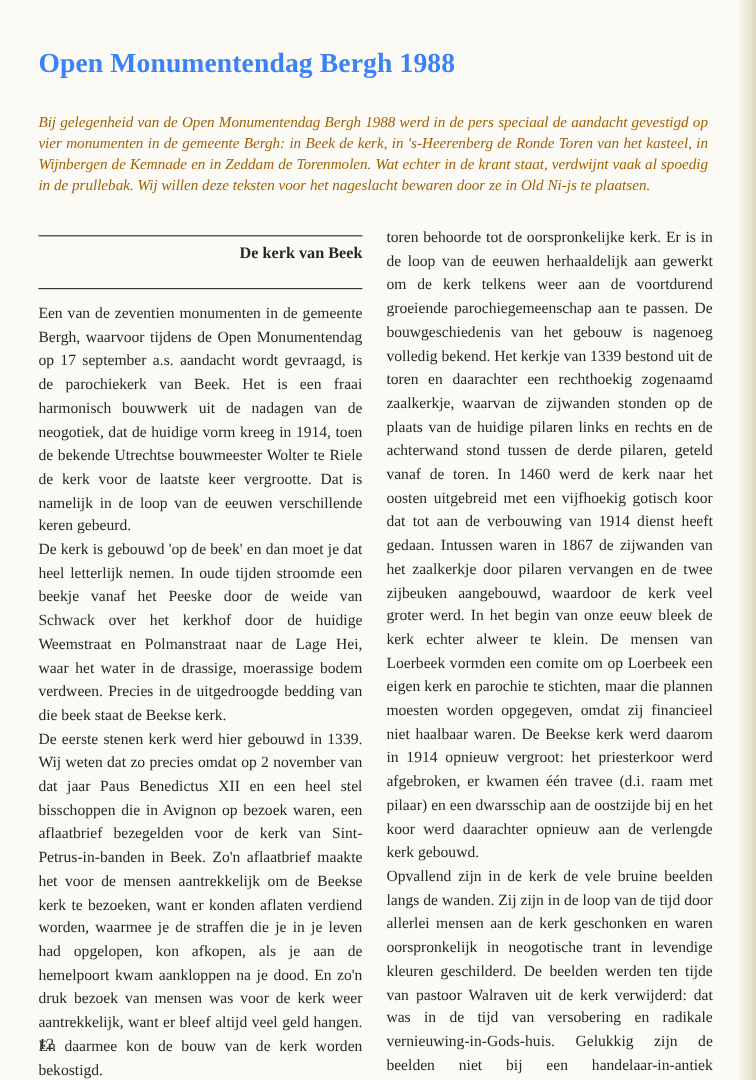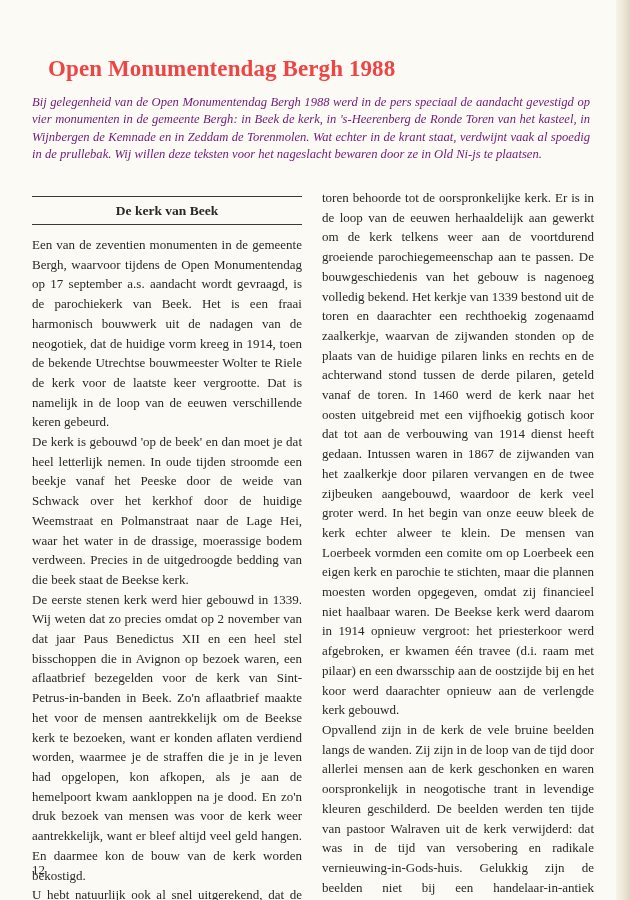--- a/index.html
+++ b/index.html
@@ -20,37 +20,37 @@
       right: 0;
       top: 0;
       width: 14px;
       height: 900px;
       background: linear-gradient(to right, #f6f3ea 0%, #ebe5d5 60%, #ddd5c2 100%);
     }
     .page-title {
       position: absolute;
       left: 32px;
       top: 40px;
-      margin: 16px;
+      margin: 0;
       font-size: 23px;
       font-weight: bold;
       letter-spacing: 0.1px;
-      color: #ef4444;
+      color: #3b82f6;
     }
     .intro {
       position: absolute;
       left: 32px;
       top: 94px;
       width: 558px;
       margin: 0;
       font-style: italic;
       font-size: 12.6px;
       line-height: 17.4px;
       text-align: justify;
-      color: #701a75;
+      color: #a16207;
     }
     .column {
       position: absolute;
       top: 196px;
       font-size: 13px;
       line-height: 19.7px;
       text-align: justify;
       color: #2a2826;
     }
     .col-left {
@@ -58,26 +58,26 @@
       width: 270px;
     }
     .col-right {
       left: 322px;
       top: 188px;
       width: 272px;
     }
     .section-head {
       border-top: 1.5px solid #3a3734;
       border-bottom: 1.5px solid #3a3734;
-      padding: 5px 0 4px 0;
+      padding: 5px 0 20px 0;
       margin: 0 0 10px 0;
       font-weight: bold;
       font-size: 13.5px;
       line-height: 18px;
-      text-align: center;
+      text-align: right;
     }
     .para {
       margin: 0;
       text-indent: 0;
       font-family: Liberation Serif, serif;
     }
     .page-number {
       position: absolute;
       left: 32px;
       top: 862px;

